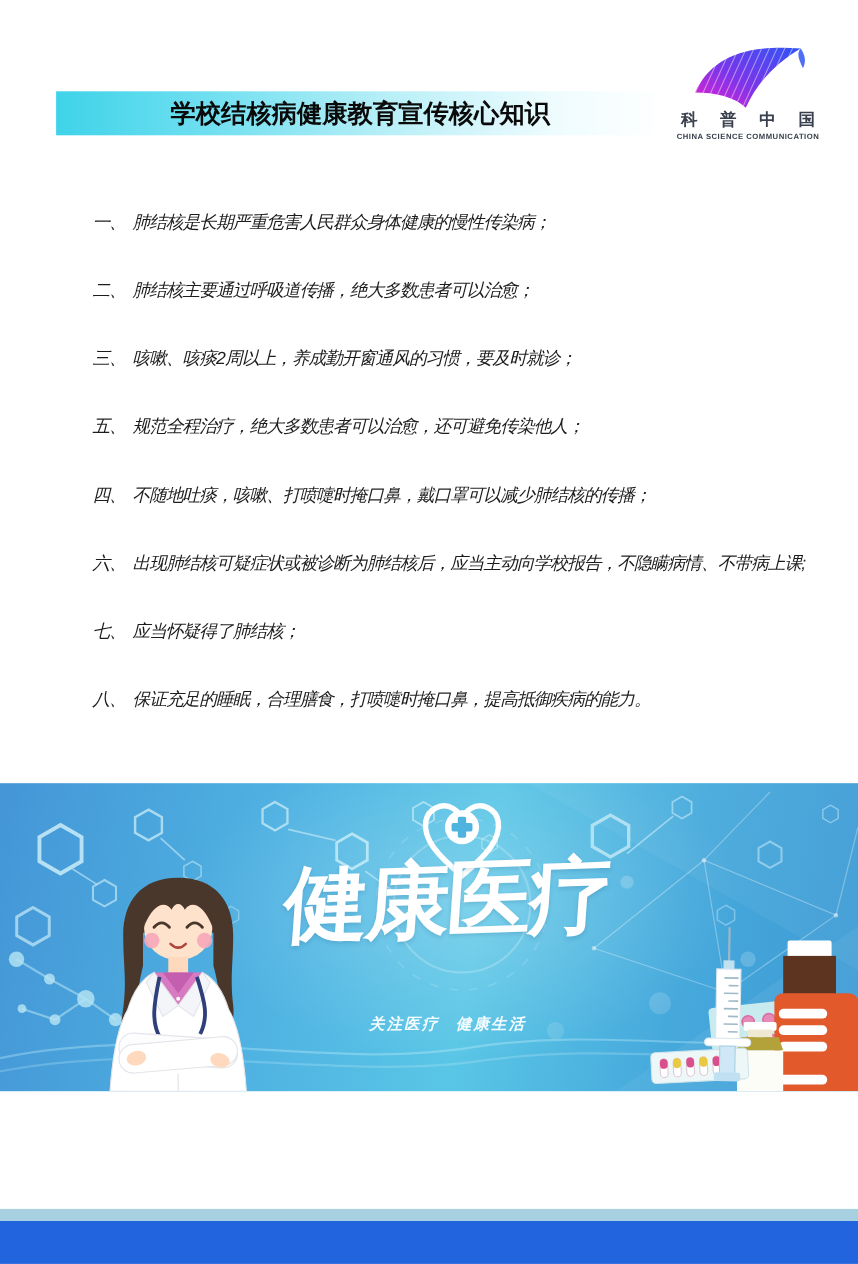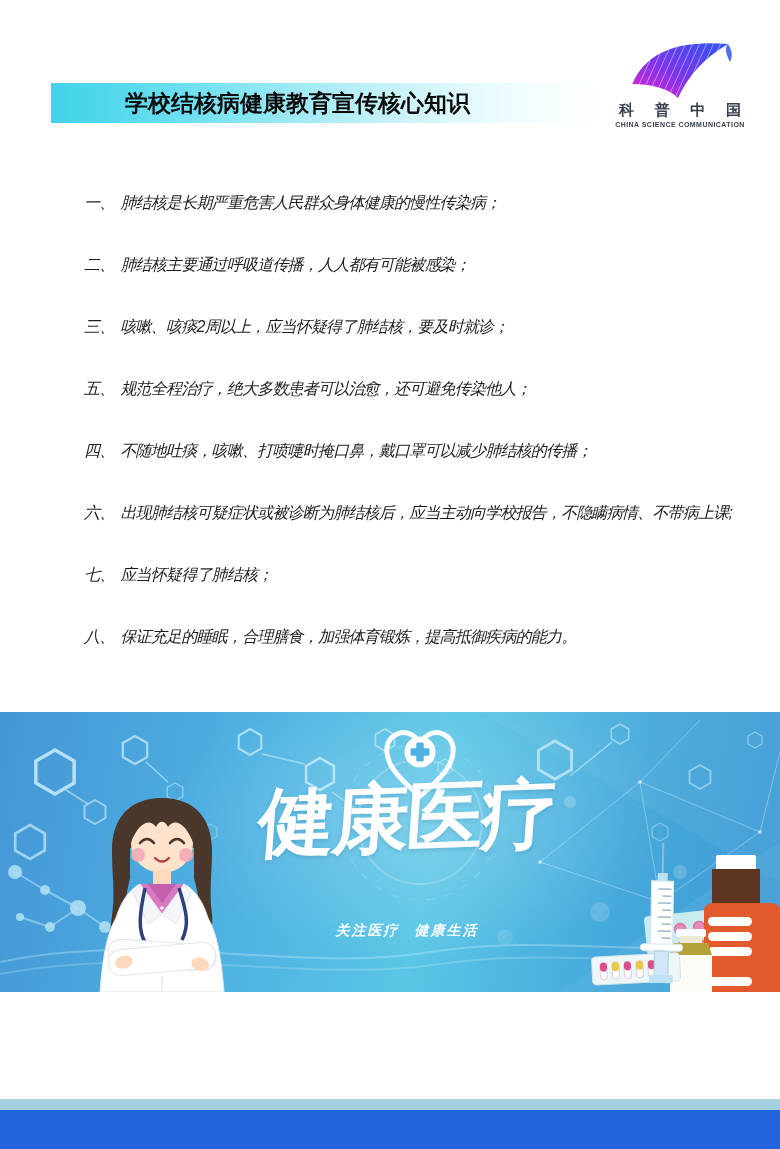--- a/index.html
+++ b/index.html
@@ -6,21 +6,21 @@
   html,body { background:#ffffff; }
   body { font-family:"Liberation Sans","DejaVu Sans",sans-serif; }
   #page { position:relative; width:780px; height:1149px; background:#ffffff; overflow:hidden; margin:0 auto; }
 
   
   .title-banner{
     position:absolute; left:51px; top:83px; width:552px; height:40px;
     background:linear-gradient(to right,#3fd3e9 0%,#6fdff0 25%,#b9eff7 55%,#eefcfe 82%,#ffffff 100%);
   }
   .title-banner .title-text{
-    display:block; white-space:nowrap; line-height:40px; padding-left:74px;
+    display:block; white-space:nowrap; line-height:40px; padding-left:104px;
     font-size:23px; font-weight:700; color:#0a0a0a; letter-spacing:0px;
   }
   .logo{ position:absolute; left:612px; top:34px; width:136px; height:104px; text-align:center; }
   .logo .swoosh{ display:block; margin:0 auto; }
   .logo .cn-row{ display:flex; justify-content:space-between; width:122px; margin:2px auto 0;
     font-size:15px; font-weight:700; color:#39404d; line-height:1.1; }
   .logo .en-row{ margin-top:2px; font-size:7px; font-weight:700; color:#39404d;
     letter-spacing:0.45px; white-space:nowrap; }
 
   
@@ -105,27 +105,27 @@
       <span>科</span>
       <span>普</span>
       <span>中</span>
       <span>国</span>
     </div>
     <div class="en-row">CHINA SCIENCE COMMUNICATION</div>
   </div>
 
   <div class="k-list">
     <div class="k-item"><span class="num">一、</span><span>肺结核是长期严重危害人民群众身体健康的慢性传染病；</span></div>
-    <div class="k-item"><span class="num">二、</span><span>肺结核主要通过呼吸道传播，人人都有可能被感染；</span></div>
-    <div class="k-item"><span class="num">三、</span><span>咳嗽、咳痰2周以上，应当怀疑得了肺结核，要及时就诊；</span></div>
+    <div class="k-item"><span class="num">二、</span><span>肺结核主要通过呼吸道传播，绝大多数患者可以治愈；</span></div>
+    <div class="k-item"><span class="num">三、</span><span>咳嗽、咳痰2周以上，养成勤开窗通风的习惯，要及时就诊；</span></div>
     <div class="k-item"><span class="num">五、</span><span>规范全程治疗，绝大多数患者可以治愈，还可避免传染他人；</span></div>
     <div class="k-item"><span class="num">四、</span><span>不随地吐痰，咳嗽、打喷嚏时掩口鼻，戴口罩可以减少肺结核的传播；</span></div>
     <div class="k-item"><span class="num">六、</span><span>出现肺结核可疑症状或被诊断为肺结核后，应当主动向学校报告，不隐瞒病情、不带病上课;</span></div>
     <div class="k-item"><span class="num">七、</span><span>应当怀疑得了肺结核；</span></div>
-    <div class="k-item"><span class="num">八、</span><span>保证充足的睡眠，合理膳食，加强体育锻炼，提高抵御疾病的能力。</span></div>
+    <div class="k-item"><span class="num">八、</span><span>保证充足的睡眠，合理膳食，打喷嚏时掩口鼻，提高抵御疾病的能力。</span></div>
   </div>
 
   <div class="banner">
 
     <svg class="decor" width="780" height="280" viewBox="0 0 780 280">
       <defs>
         <g id="hex">
             <polygon points="0,-10 8.7,-5 8.7,5 0,10 -8.7,5 -8.7,-5" fill="none" stroke="inherit"></polygon>
           </g>
       </defs>

